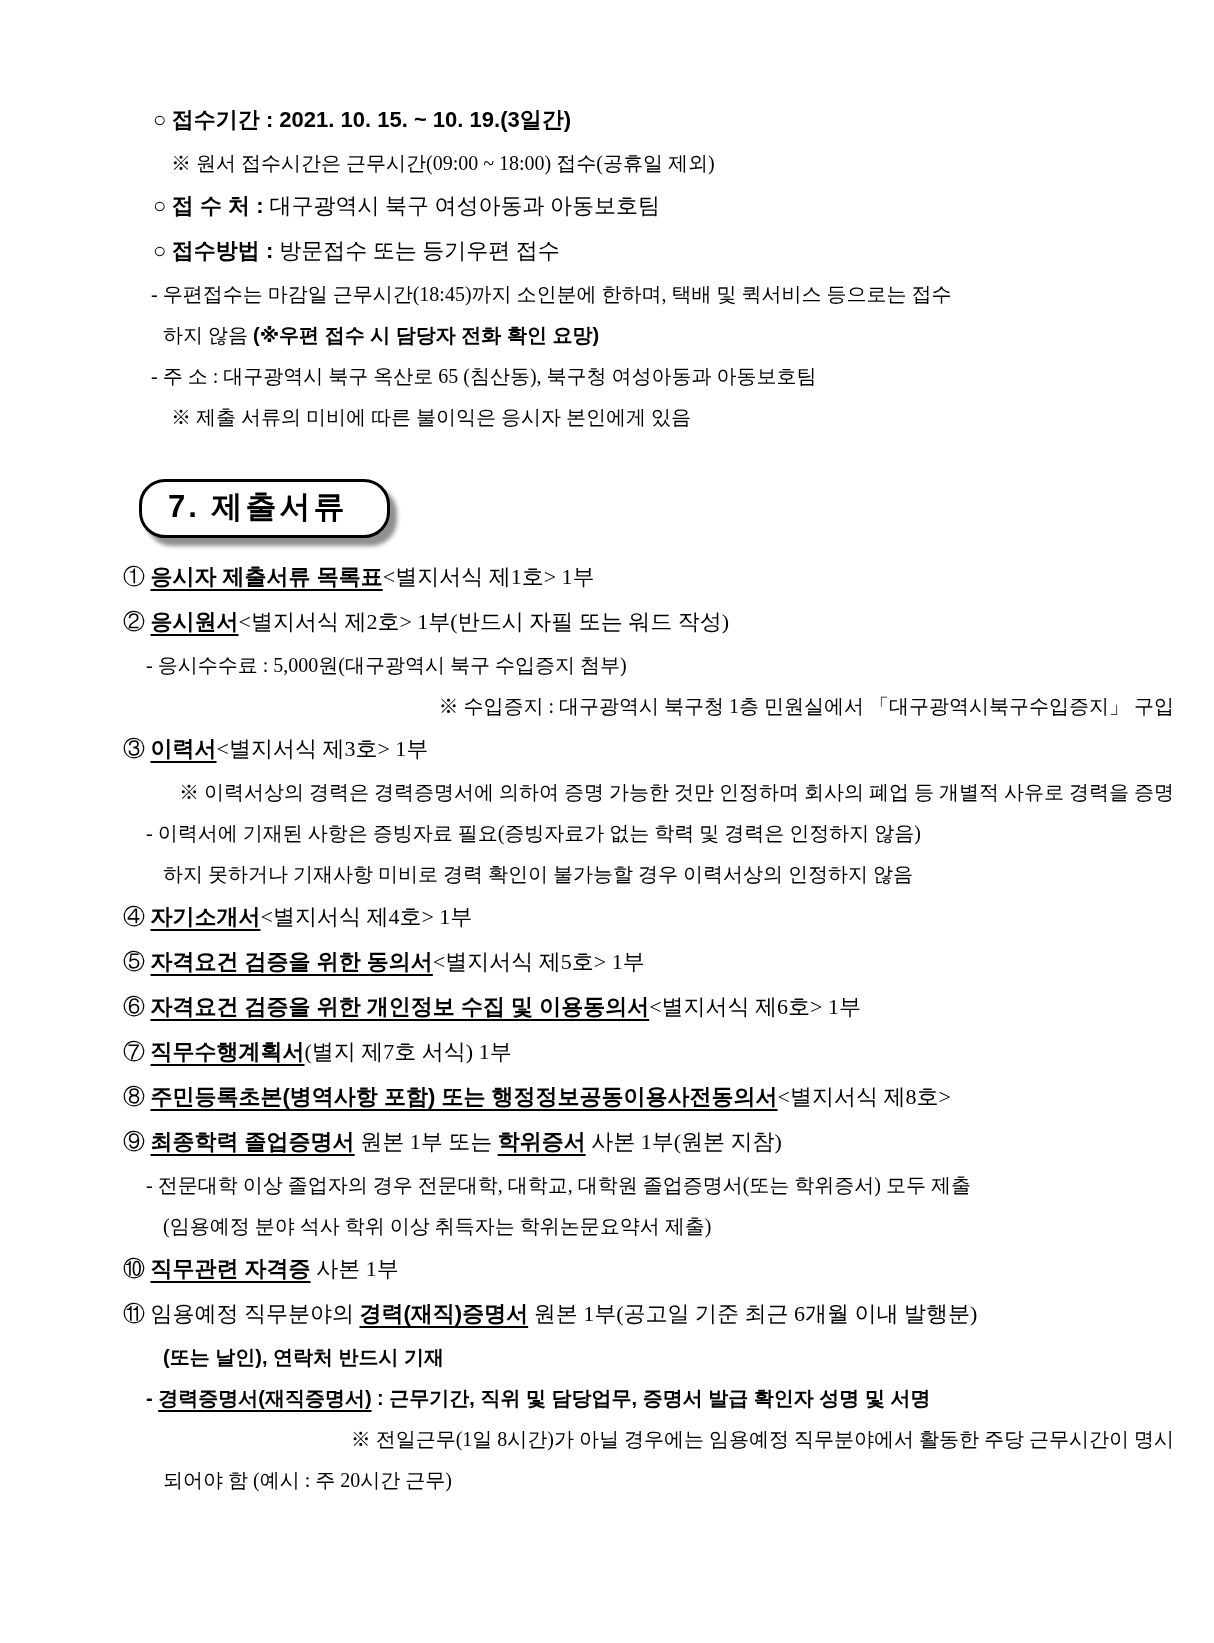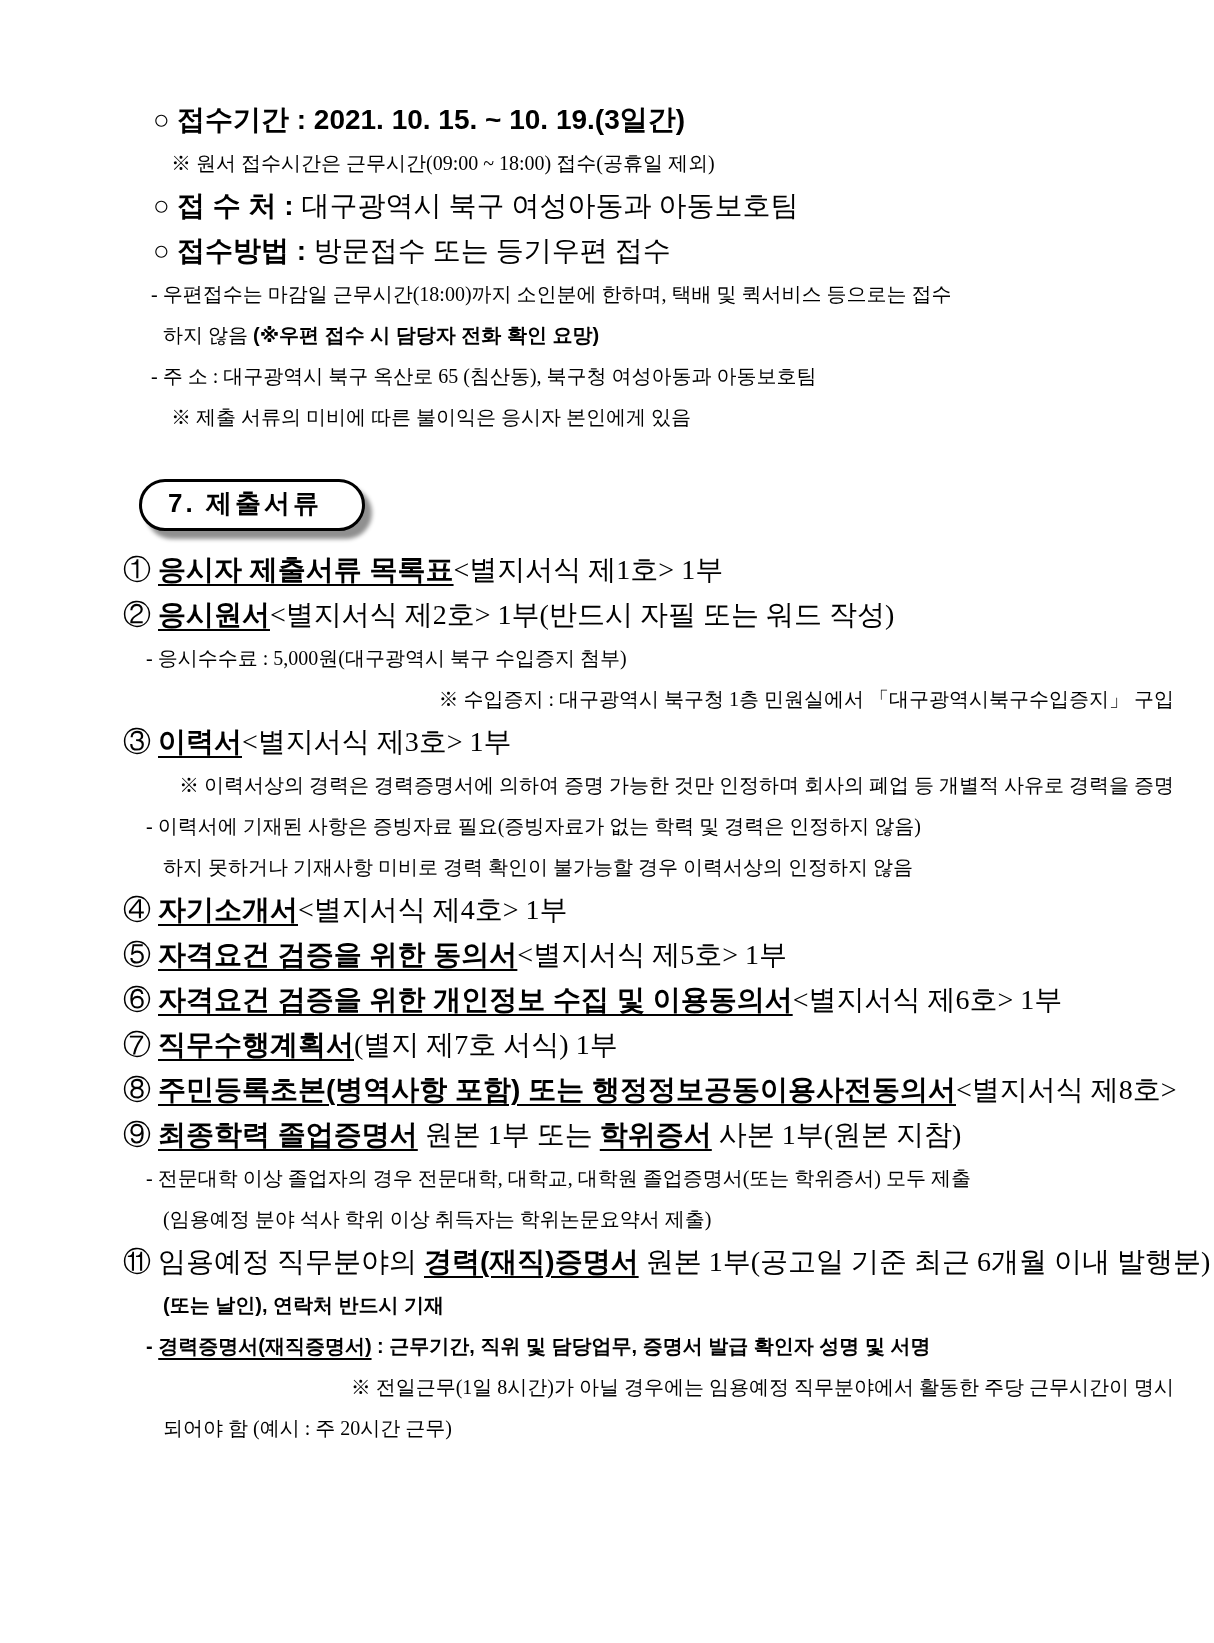--- a/index.html
+++ b/index.html
@@ -13,21 +13,21 @@
     color: #000000;
     font-family: "Liberation Serif", "DejaVu Serif", serif;
     overflow: hidden;
   }
   .content {
     padding: 103px 40px 0 123px;
   }
   .line {
     white-space: nowrap;
   }
-  .lg { font-size: 28px; line-height: 34px; margin-bottom: 11px; }
+  .lg { font-size: 22px; line-height: 34px; margin-bottom: 11px; }
   .md { font-size: 20px; line-height: 31px; margin-bottom: 10px; }
 
   
   .t-num   { padding-left: 0; }
   .t-circ  { padding-left: 30px; }
   .t-xnote { padding-left: 48px; }
   .t-dash  { padding-left: 28px; }
   .t-sdash { padding-left: 23px; }
   .t-snote { padding-left: 17px; text-align: right; }
   .t-cont  { padding-left: 40px; }
@@ -50,36 +50,36 @@
   .section-box-row { margin: 46px 0 22px 0; }
   .section-box {
     display: inline-block;
     margin-left: 16px;
     background: #ffffff;
     border: 3px solid #000000;
     border-radius: 26px;
     padding: 4px 40px 7px 26px;
     font-family: "Liberation Sans", "DejaVu Sans", sans-serif;
     font-weight: bold;
-    font-size: 26px;
+    font-size: 31px;
     letter-spacing: 3px;
     box-shadow: 7px 8px 4px #909090;
   }
 </style>
 </head>
 <body>
 
 <div class="content">
 
   <section id="notice-section">
       <div class="line lg t-circ"><span class="s-mk">○ </span><span class="s-b">접수기간 : 2021. 10. 15. ~ 10. 19.(3일간)</span></div>
       <div class="line md t-xnote"><span class="s-n">※ 원서 접수시간은 근무시간(09:00 ~ 18:00) 접수(공휴일 제외)</span></div>
       <div class="line lg t-circ"><span class="s-mk">○ </span><span class="s-b">접 수 처 : </span><span class="s-n">대구광역시 북구 여성아동과 아동보호팀</span></div>
       <div class="line lg t-circ"><span class="s-mk">○ </span><span class="s-b">접수방법 : </span><span class="s-n">방문접수 또는 등기우편 접수</span></div>
-      <div class="line md t-dash"><span class="s-mk">- </span><span class="s-n">우편접수는 마감일 근무시간(18:00)까지 소인분에 한하며, 택배 및 퀵서비스 등으로는 접수</span></div>
+      <div class="line md t-dash"><span class="s-mk">- </span><span class="s-n">우편접수는 마감일 근무시간(18:45)까지 소인분에 한하며, 택배 및 퀵서비스 등으로는 접수</span></div>
       <div class="line md t-cont"><span class="s-n">하지 않음 </span><span class="s-b">(※우편 접수 시 담당자 전화 확인 요망)</span></div>
       <div class="line md t-dash"><span class="s-mk">- </span><span class="s-n">주 소 : 대구광역시 북구 옥산로 65 (침산동), 북구청 여성아동과 아동보호팀</span></div>
       <div class="line md t-xnote"><span class="s-n">※ 제출 서류의 미비에 따른 불이익은 응시자 본인에게 있음</span></div>
     </section>
 
   <div class="section-box-row">
     <div class="section-box">
       <span>7. 제출서류</span>
     </div>
   </div>
@@ -94,20 +94,21 @@
       <div class="line md t-sdash"><span class="s-mk">- </span><span class="s-n">이력서에 기재된 사항은 증빙자료 필요(증빙자료가 없는 학력 및 경력은 인정하지 않음)</span></div>
       <div class="line md t-cont"><span class="s-n">하지 못하거나 기재사항 미비로 경력 확인이 불가능할 경우 이력서상의 인정하지 않음</span></div>
       <div class="line lg t-num"><span class="s-mk">④ </span><span class="s-u">자기소개서</span><span class="s-n">&lt;별지서식 제4호&gt; 1부</span></div>
       <div class="line lg t-num"><span class="s-mk">⑤ </span><span class="s-u">자격요건 검증을 위한 동의서</span><span class="s-n">&lt;별지서식 제5호&gt; 1부</span></div>
       <div class="line lg t-num"><span class="s-mk">⑥ </span><span class="s-u">자격요건 검증을 위한 개인정보 수집 및 이용동의서</span><span class="s-n">&lt;별지서식 제6호&gt; 1부</span></div>
       <div class="line lg t-num"><span class="s-mk">⑦ </span><span class="s-u">직무수행계획서</span><span class="s-n">(별지 제7호 서식) 1부</span></div>
       <div class="line lg t-num"><span class="s-mk">⑧ </span><span class="s-u">주민등록초본(병역사항 포함) 또는 행정정보공동이용사전동의서</span><span class="s-n">&lt;별지서식 제8호&gt;</span></div>
       <div class="line lg t-num"><span class="s-mk">⑨ </span><span class="s-u">최종학력 졸업증명서</span><span class="s-n"> 원본 1부 또는 </span><span class="s-u">학위증서</span><span class="s-n"> 사본 1부(원본 지참)</span></div>
       <div class="line md t-sdash"><span class="s-mk">- </span><span class="s-n">전문대학 이상 졸업자의 경우 전문대학, 대학교, 대학원 졸업증명서(또는 학위증서) 모두 제출</span></div>
       <div class="line md t-cont"><span class="s-n">(임용예정 분야 석사 학위 이상 취득자는 학위논문요약서 제출)</span></div>
+      <div class="line lg t-num"><span class="s-mk">⑩ </span><span class="s-u">직무관련 자격증</span><span class="s-n"> 사본 1부</span></div>
       <div class="line lg t-num"><span class="s-mk">⑪ </span><span class="s-n">임용예정 직무분야의 </span><span class="s-u">경력(재직)증명서</span><span class="s-n"> 원본 1부(공고일 기준 최근 6개월 이내 발행분)</span></div>
       <div class="line md t-cont"><span class="s-b">(또는 날인), 연락처 반드시 기재</span></div>
       <div class="line md t-sdash"><span class="s-b">- </span><span class="s-u">경력증명서(재직증명서)</span><span class="s-b"> : 근무기간, 직위 및 담당업무, 증명서 발급 확인자 성명 및 서명</span></div>
       <div class="line md t-snote"><span class="s-n">※ 전일근무(1일 8시간)가 아닐 경우에는 임용예정 직무분야에서 활동한 주당 근무시간이 명시</span></div>
       <div class="line md t-cont"><span class="s-n">되어야 함 (예시 : 주 20시간 근무)</span></div>
     </section>
 
 </div>
 
 </body></html>

